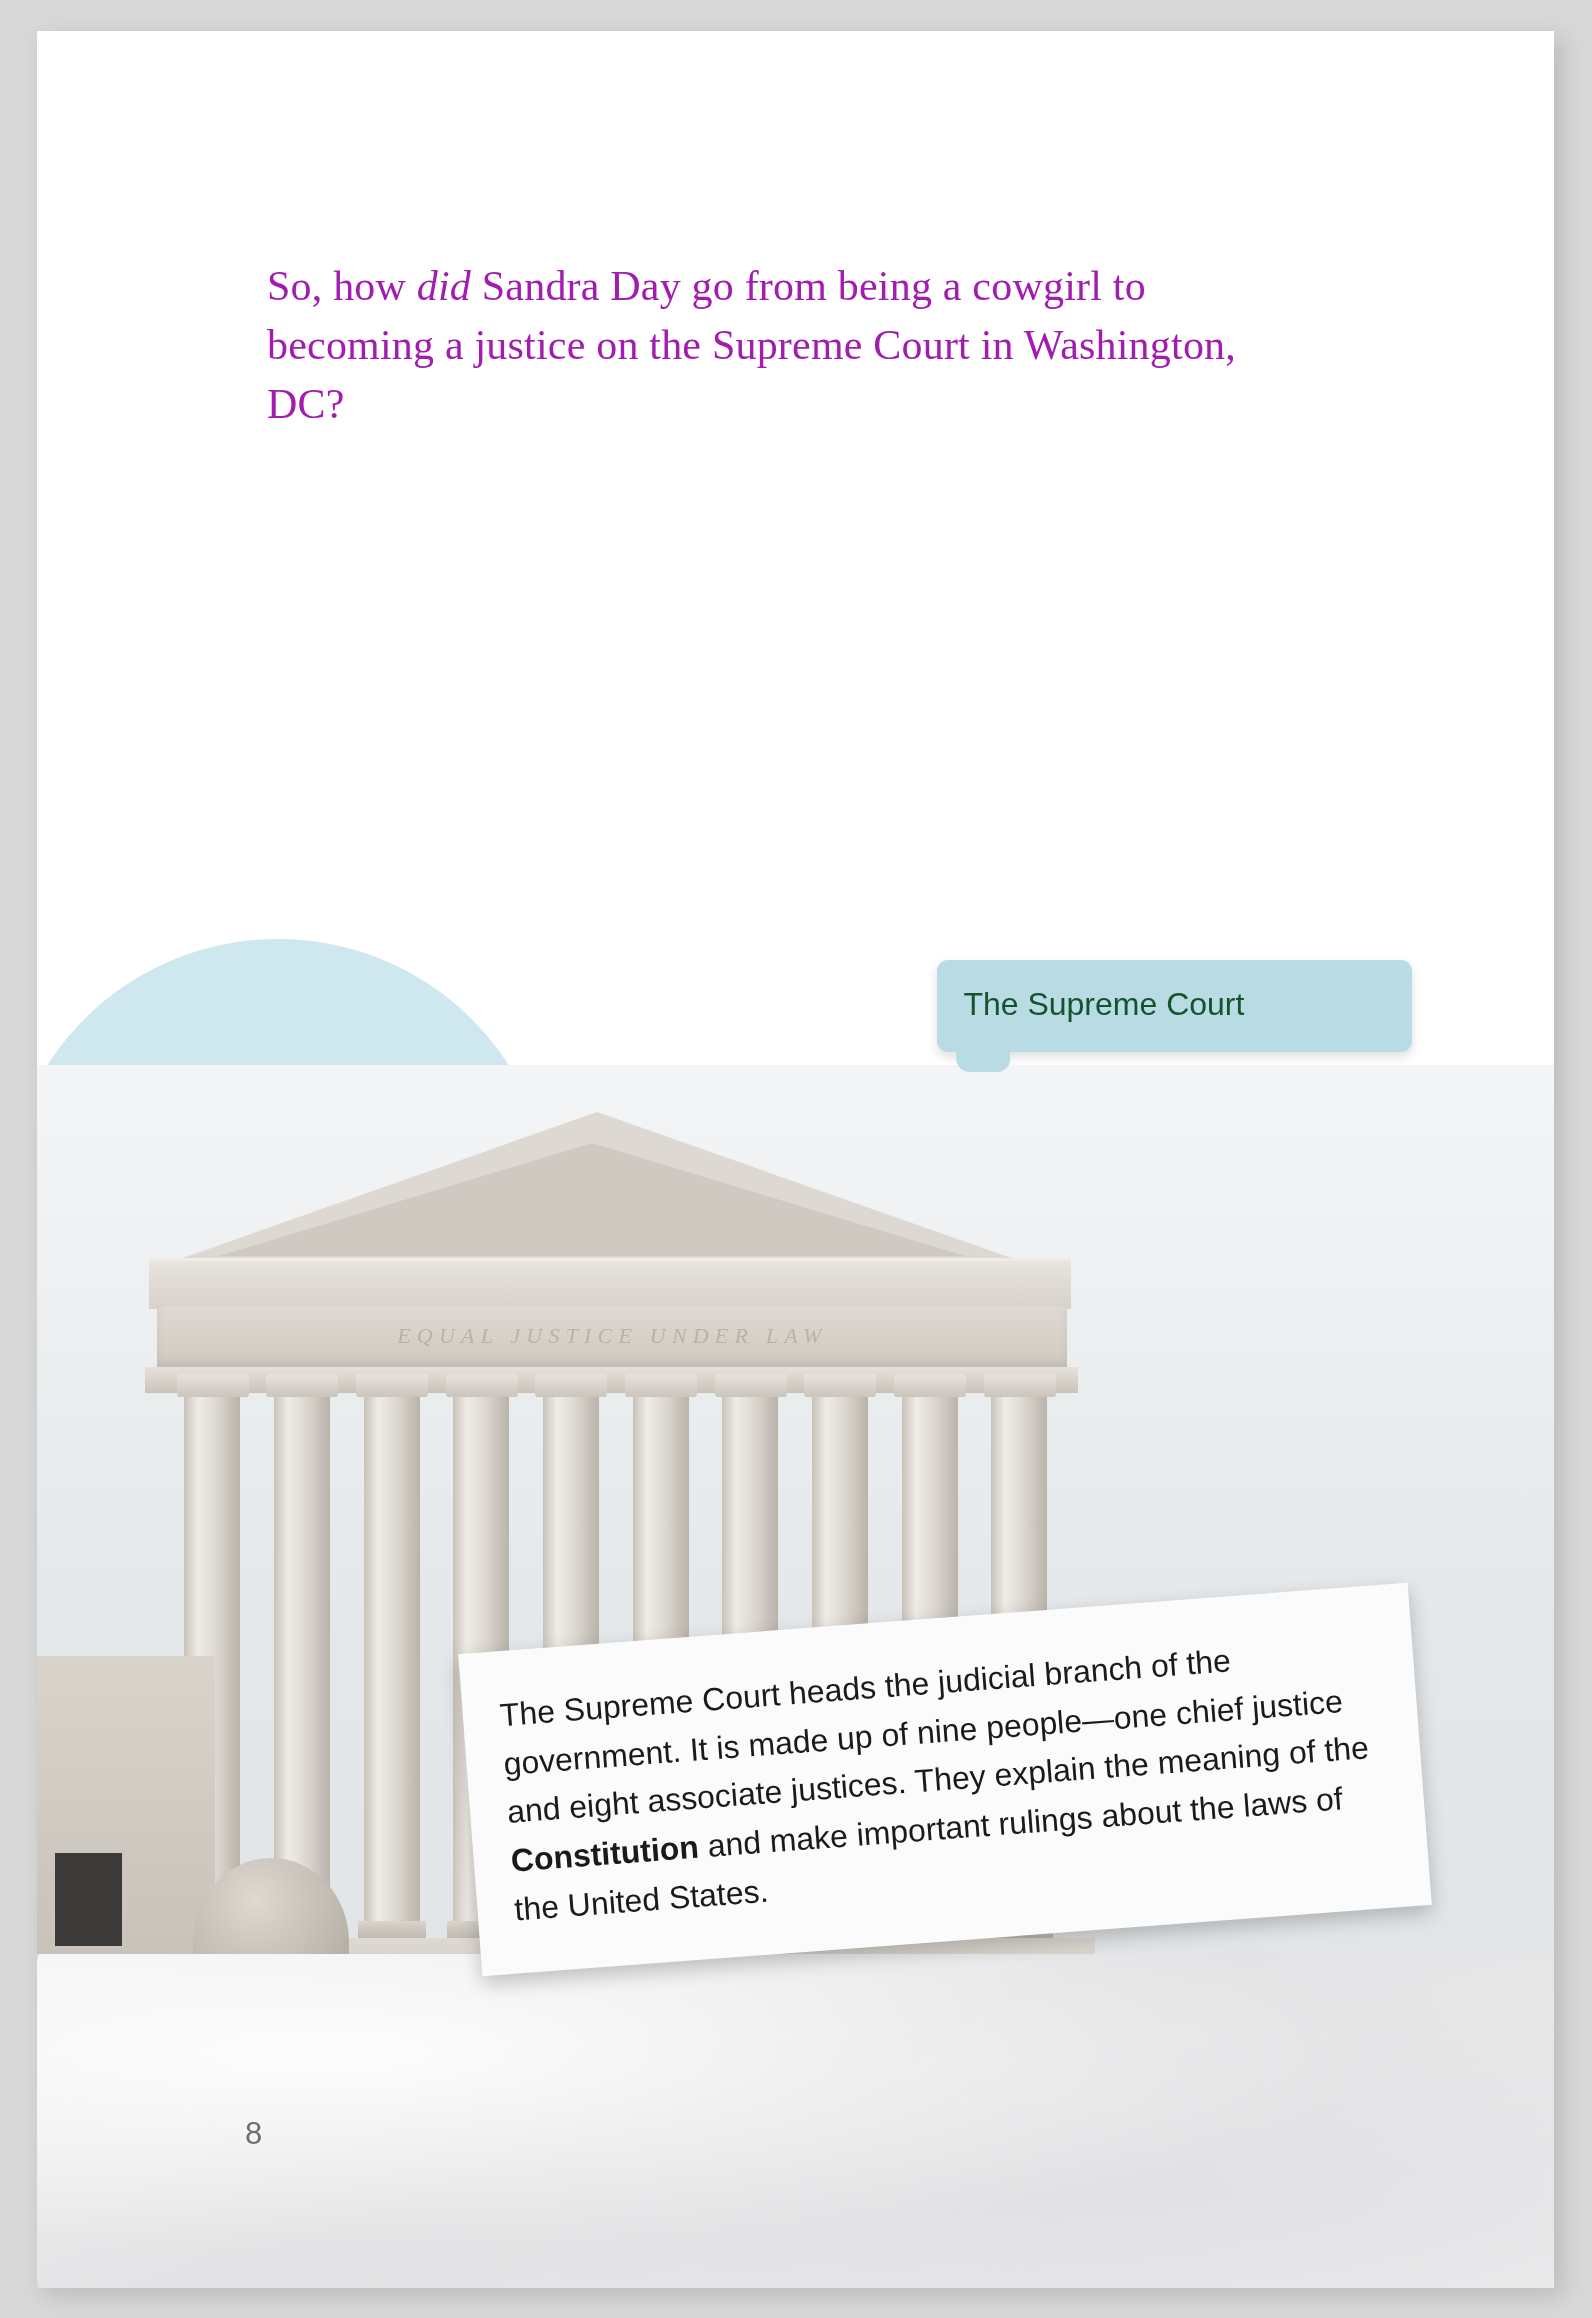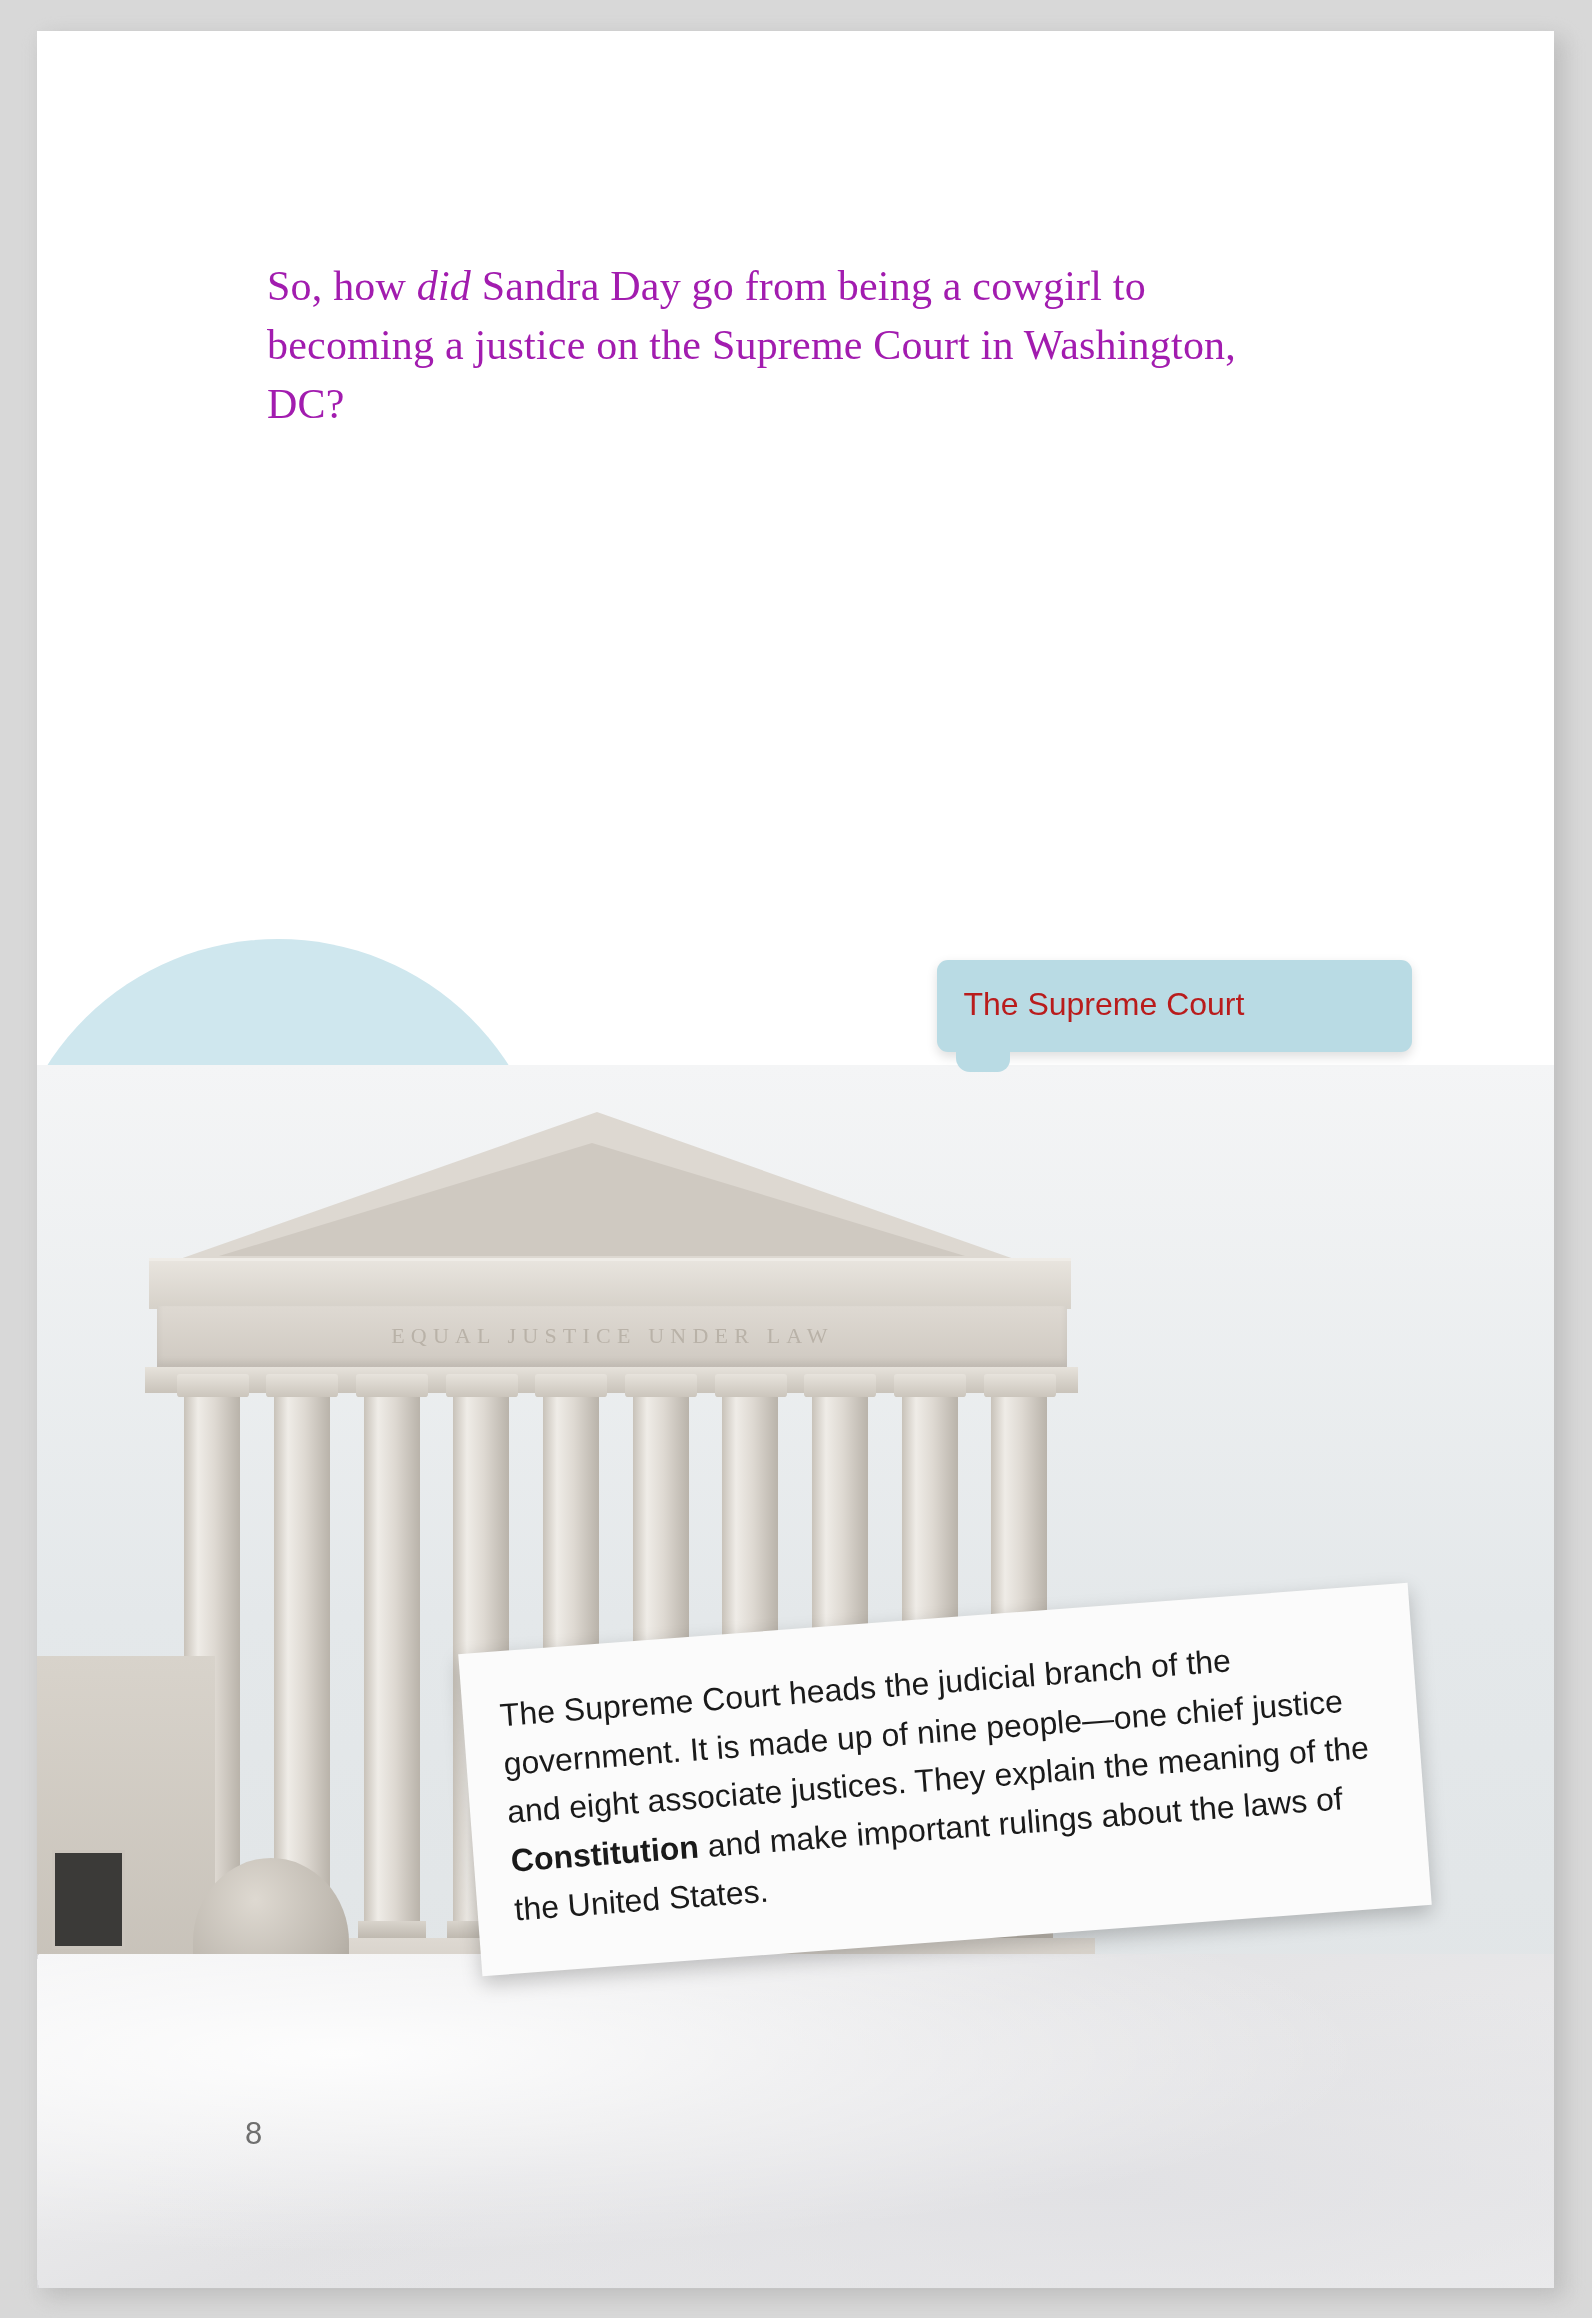--- a/index.html
+++ b/index.html
@@ -115,20 +115,21 @@
       linear-gradient(120deg, rgba(200,200,205,.25) 0 1.6px, rgba(0,0,0,0) 1.6px 148px);
   }
 
   
   .bldg {
     position: absolute;
     left: -15.6px;
     top: 47px;
     width: 1260px;
     height: 1050px;
+    font-style: italic;
   }
   
   .pediment {
     position: absolute;
     left: 156px;
     top: 0px;
     width: 0; height: 0;
     border-left: 420px solid transparent;
     border-right: 420px solid transparent;
     border-bottom: 148px solid #ddd8d1;
@@ -325,21 +326,21 @@
     width: 54px;
     height: 33px;
     background: #b9dbe4;
     border-radius: 0 0 12.4px 14px;
   }
   .bubble p {
     margin: 0;
     font-family: "Liberation Sans", sans-serif;
     font-size: 32px;
     line-height: 1.32;
-    color: #b91c1c;
+    color: #14532d;
   }
 
   
   .fact-card {
     position: absolute;
     left: 432px;
     top: 1587px;
     width: 871px;
     padding: 40px 44px 40px 37px;
     background: #fbfbfb;

